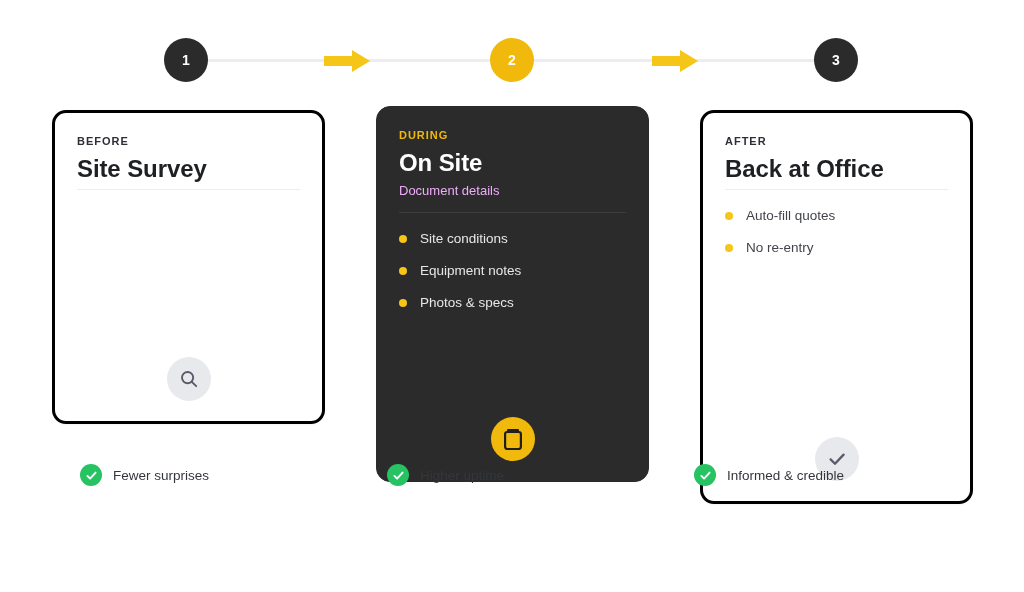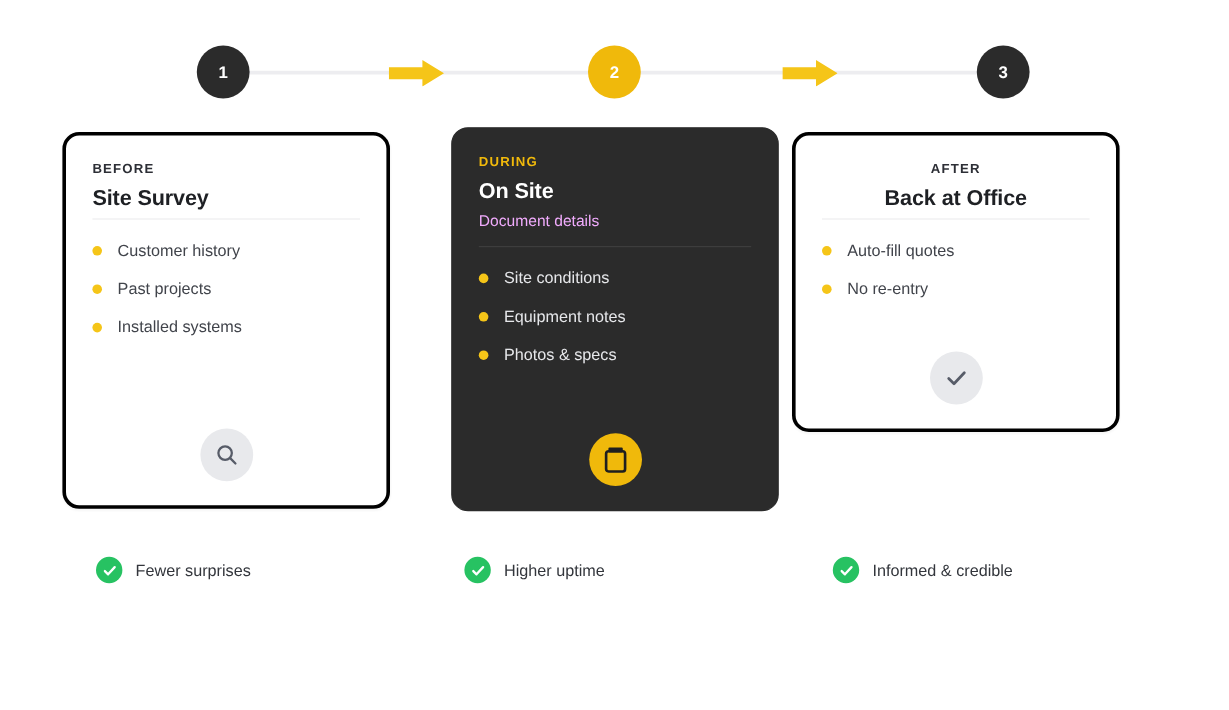--- a/index.html
+++ b/index.html
@@ -81,35 +81,35 @@
   .card.light {
     background: #ffffff;
     border: 3px solid #000000;
     box-shadow: 0 1px 2px rgba(16,17,20,0.04);
   }
   .card.dark {
     background: #2b2b2b;
     border: 1px solid #2b2b2b;
   }
   .card-1 { left: 52px;  top: 110px; width: 273px; height: 314px; }
-  .card-2 { left: 376px; top: 106px; width: 273px; height: 320px; }
-  .card-3 { left: 660px; top: 110px; width: 273px; height: 250px; text-align: center; }
+  .card-2 { left: 376px; top: 106px; width: 273px; height: 376px; }
+  .card-3 { left: 700px; top: 110px; width: 273px; height: 394px; }
 
   .eyebrow {
     font-size: 11px;
     font-weight: bold;
     letter-spacing: 0.09em;
     text-transform: uppercase;
     margin: 0 0 8px 0;
   }
   .eyebrow.on-light { color: #2d2f36; }
   .eyebrow.on-dark  { color: #f0b90b; }
 
   .card-title {
-    font-size: 18px;
+    font-size: 24px;
     font-weight: bold;
     margin: 0 0 6px 0;
     letter-spacing: -0.1px;
   }
   .card-title.on-light { color: #1e2024; }
   .card-title.on-dark  { color: #ffffff; }
 
   .card-sub {
     font-size: 13px;
     margin: 0 0 14px 0;
@@ -229,34 +229,20 @@
     <span>3</span>
   </div>
 </div>
 
 <div id="cards">
 
   <div class="card light card-1">
     <div class="eyebrow on-light">BEFORE</div>
     <div class="card-title on-light">Site Survey</div>
     <div class="divider on-light"></div>
-    <ul class="bullets on-light">
-      <li>
-        <span class="dot"></span>
-        <span>Customer history</span>
-      </li>
-      <li>
-        <span class="dot"></span>
-        <span>Past projects</span>
-      </li>
-      <li>
-        <span class="dot"></span>
-        <span>Installed systems</span>
-      </li>
-    </ul>
     <div class="card-icon-wrap">
       <div class="icon-circle grey">
         <svg width="20" height="20" viewBox="0 0 20 20" aria-hidden="true">
           <circle cx="8.6" cy="8.6" r="5.6" fill="none" stroke="#575c68" stroke-width="1.9"></circle>
           <line x1="12.8" y1="12.8" x2="17.2" y2="17.2" stroke="#575c68" stroke-width="1.9" stroke-linecap="round"></line>
         </svg>
       </div>
     </div>
   </div>
 

